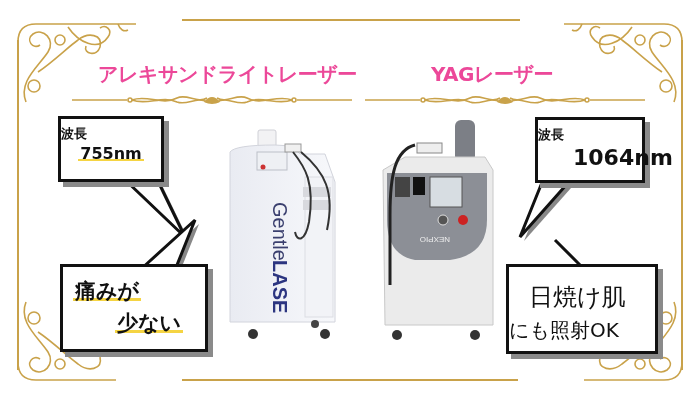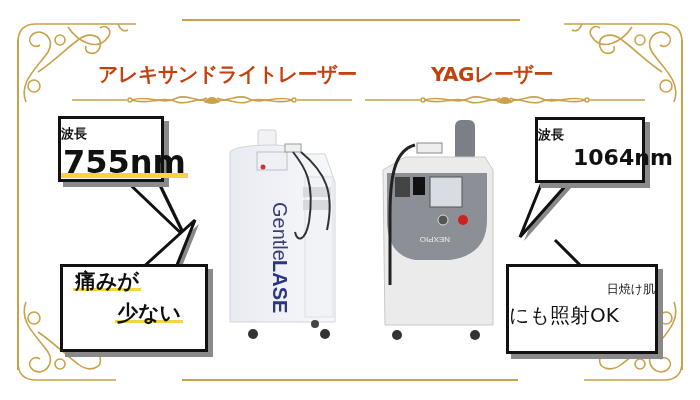--- a/index.html
+++ b/index.html
@@ -1,24 +1,24 @@
 <!DOCTYPE html>
 <html><head>
 <meta charset="utf-8">
 <style>
   html, body { margin:0; padding:0; background:#ffffff; }
   body { width:700px; height:400px; position:relative; overflow:hidden;
          font-family:"DejaVu Sans", "Liberation Sans", sans-serif; color:#111; }
   .abs { position:absolute; }
   .gold-line { position:absolute; background:#c9a24a; }
   .corner { position:absolute; }
-  .title { position:absolute; font-weight:bold; font-size:20px; letter-spacing:-0.5px; color:#c2410c; white-space:nowrap; }
+  .title { position:absolute; font-weight:bold; font-size:20px; letter-spacing:-0.5px; color:#ec4899; white-space:nowrap; }
   .bubble { position:absolute; background:#fff; border:3px solid #111; box-shadow:5px 5px 0 #8a8a8a; box-sizing:border-box; }
   .bubble .small { font-size:13px; text-align:left; font-weight:bold; }
-  .bubble .big { font-size:32px; font-weight:bold; text-align:center; line-height:1.1; }
+  .bubble .big { font-size:16px; font-weight:bold; text-align:center; line-height:1.1; }
   .hl { background:linear-gradient(transparent 78%, #f5d443 78%, #f5d443 92%, transparent 92%); padding:0 2px; }
   .tail { position:absolute; overflow:visible; }
   .machine { position:absolute; }
 </style>
 </head>
 <body>
 
 <div class="gold-line" style="left:130px;top:18px;width:0;height:0;"></div>
 <div class="gold-line" style="left:182px;top:19px;width:338px;height:2px;"></div>
 <div class="gold-line" style="left:17px;top:40px;width:2px;height:330px;"></div>
@@ -143,33 +143,33 @@
 <div class="bubble" style="left:58px;top:116px;width:106px;height:66px;">
   <div class="small" style="margin-top:6px;">波長</div>
   <div class="big" style="margin-top:2px;"><span class="hl">755nm</span></div>
 </div>
 
 <svg class="tail" style="left:120px;top:215px;" width="100" height="60" viewBox="0 0 100 60">
   <path d="M20 55 L75 5 L55 55" fill="#888" transform="translate(4,4)"></path>
   <path d="M20 55 L75 5 L55 55" fill="#fff" stroke="#111" stroke-width="3"></path>
 </svg>
 <div class="bubble" style="left:60px;top:264px;width:148px;height:88px;">
-  <div style="font-size:21px;font-weight:bold;margin:0 0 0 10px;"><span class="hl">痛みが</span></div>
+  <div style="font-size:21px;font-weight:bold;margin:10px 0 0 10px;"><span class="hl">痛みが</span></div>
   <div style="font-size:21px;font-weight:bold;margin:4px 0 16px 52px;font-family:Liberation Serif, serif;"><span class="hl">少ない</span></div>
 </div>
 
 <svg class="tail" style="left:510px;top:165px;" width="80" height="80" viewBox="0 0 80 80">
   <path d="M65 10 L10 72 L35 10" fill="#888" transform="translate(4,4)"></path>
   <path d="M65 10 L10 72 L35 10" fill="#fff" stroke="#111" stroke-width="3"></path>
 </svg>
 <div class="bubble" style="left:535px;top:117px;width:110px;height:66px;">
   <div class="small" style="margin-top:6px;">波長</div>
   <div class="big" style="font-size:22px;margin-top:2px;padding-left:35px;">1064nm</div>
 </div>
 
 <svg class="tail" style="left:545px;top:235px;" width="70" height="40" viewBox="0 0 70 40">
   <path d="M10 5 L40 35 L60 35" fill="#888" transform="translate(4,4)"></path>
   <path d="M10 5 L40 35 L60 35" fill="#fff" stroke="#111" stroke-width="3"></path>
 </svg>
 <div class="bubble" style="left:506px;top:264px;width:152px;height:90px;">
-  <div style="font-size:12px;text-align:right;margin-top:14px;padding-left:20px;">日焼け肌</div>
+  <div style="font-size:24px;text-align:left;margin-top:14px;padding-left:20px;">日焼け肌</div>
   <div style="font-size:20px;text-align:left;margin-top:4px;">にも照射OK</div>
 </div>
 
 </body></html>

